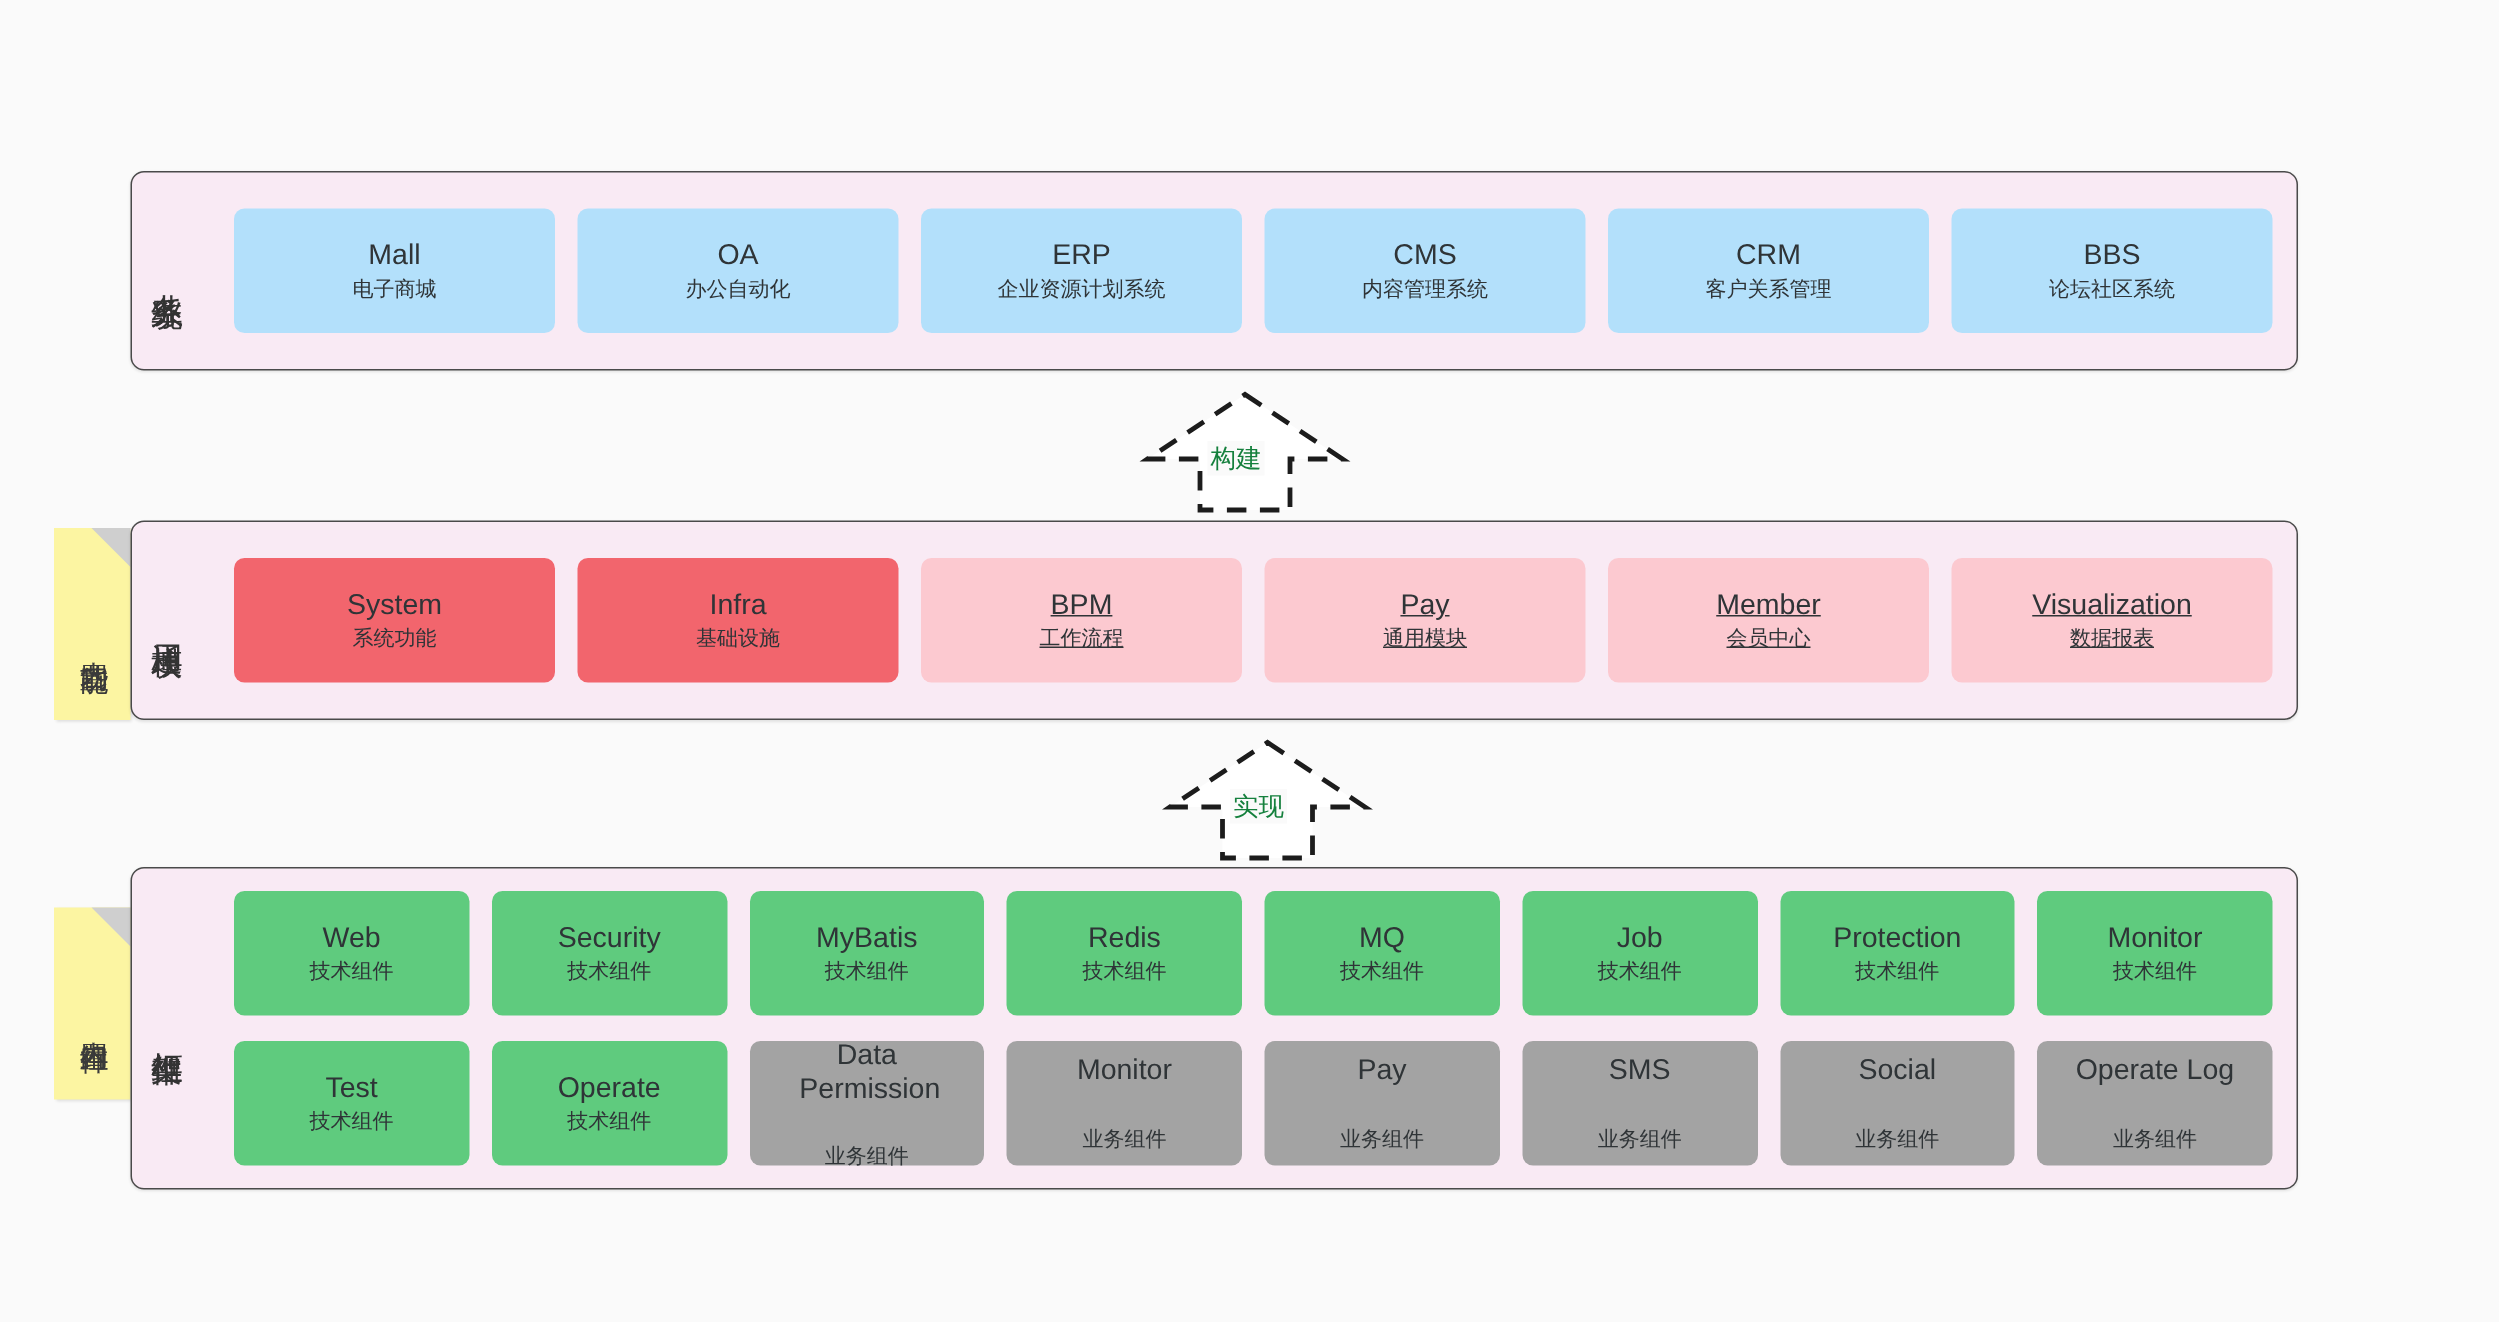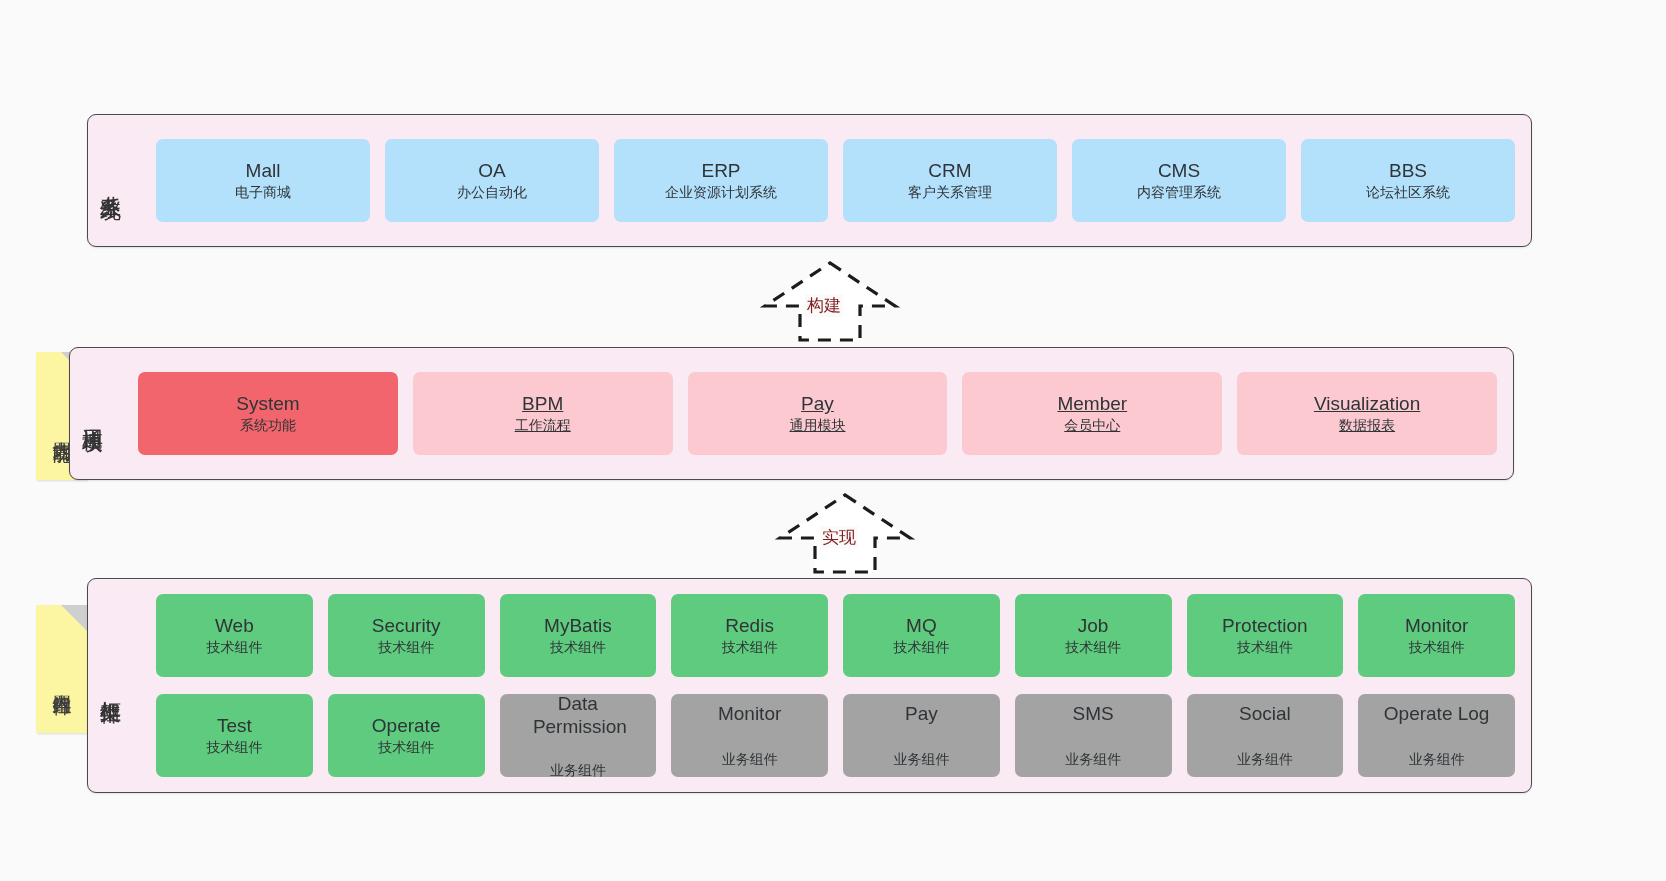--- a/index.html
+++ b/index.html
@@ -117,21 +117,21 @@
     border-left: 26px solid transparent;
   }
 
   
   .arrow-wrap {
     position: absolute;
   }
   .arrow-label {
     position: absolute;
     font-size: 17px;
-    color: #7f1d1d;
+    color: #15803d;
     background: #fafafa;
     padding: 0 2px;
     white-space: nowrap;
   }
 </style>
 </head>
 <body>
 
 <div class="canvas">
 
@@ -146,26 +146,26 @@
         </div>
         <div class="card c-blue">
           <span class="t1">OA</span>
           <span class="t2">办公自动化</span>
         </div>
         <div class="card c-blue">
           <span class="t1">ERP</span>
           <span class="t2">企业资源计划系统</span>
         </div>
         <div class="card c-blue">
+          <span class="t1">CMS</span>
+          <span class="t2">内容管理系统</span>
+        </div>
+        <div class="card c-blue">
           <span class="t1">CRM</span>
           <span class="t2">客户关系管理</span>
-        </div>
-        <div class="card c-blue">
-          <span class="t1">CMS</span>
-          <span class="t2">内容管理系统</span>
         </div>
         <div class="card c-blue">
           <span class="t1">BBS</span>
           <span class="t2">论坛社区系统</span>
         </div>
 
       </div>
     </div>
   </div>
 
@@ -174,28 +174,32 @@
       <path d="M75 5 L140 48 L105 48 L105 82 L45 82 L45 48 L10 48 Z" fill="#ffffff" stroke="#1c1c1c" stroke-width="3.2" stroke-dasharray="13,9" stroke-linejoin="miter"></path>
     </svg>
     <span class="arrow-label" style="left:50px; top:36px;">构建</span>
   </div>
 
   <div class="sticky" style="left:36px; top:352px; width:51px; height:128px;">
     <span class="fold"></span>
     <span>内置功能</span>
   </div>
 
-  <div class="layer" style="left:69px; top:347px; width:1445px; height:133px;">
+  <div class="layer" style="left:87px; top:347px; width:1445px; height:133px;">
     <div class="layer-label">通用模块</div>
     <div class="layer-body">
       <div class="card-row row-tall">
 
         <div class="card c-red-strong">
           <span class="t1">System</span>
           <span class="t2">系统功能</span>
+        </div>
+        <div class="card c-red-strong">
+          <span class="t1">Infra</span>
+          <span class="t2">基础设施</span>
         </div>
         <div class="card c-red-soft">
           <span class="t1">BPM</span>
           <span class="t2">工作流程</span>
         </div>
         <div class="card c-red-soft">
           <span class="t1">Pay</span>
           <span class="t2">通用模块</span>
         </div>
         <div class="card c-red-soft">

